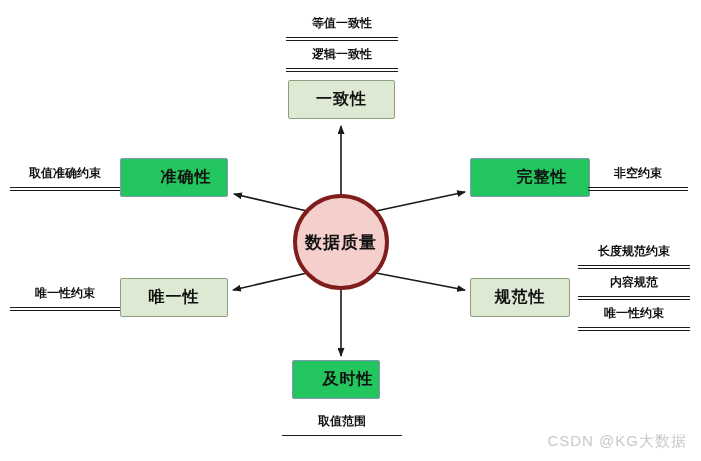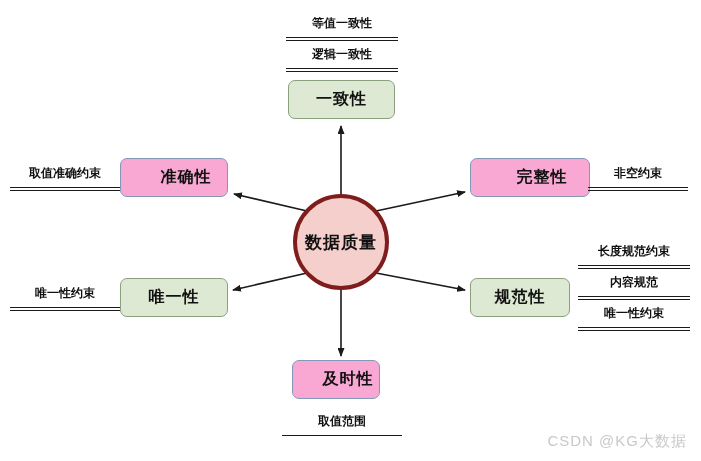--- a/index.html
+++ b/index.html
@@ -37,39 +37,39 @@
   .center-node .label{
     font-size:17px;
     font-weight:bold;
     color:#111;
     letter-spacing:1px;
   }
   
   .dim-box{
     position:absolute;
     height:39px;
-    border-radius:7px;
+    border-radius:2px;
     display:flex;
     align-items:center;
     justify-content:center;
     box-sizing:border-box;
     border:1px solid #8aa07e;
   }
   .dim-box .label{
     font-size:16px;
     font-weight:bold;
     color:#111;
     letter-spacing:1px;
   }
   .dim-box.green{
     background:#dde9d2;
     border-color:#8aa07e;
   }
   .dim-box.blue{
-    background:#f9a8d4;
+    background:#22c55e;
     border-color:#8497b8;
     padding-left:24px;
   }
   
   #box-consistency{ left:288px; top:80px;  width:107px; }
   #box-accuracy   { left:120px; top:158px; width:108px; }
   #box-complete   { left:470px; top:158px; width:120px; }
   #box-unique     { left:120px; top:278px; width:108px; }
   #box-standard   { left:470px; top:278px; width:100px; }
   #box-timely     { left:292px; top:360px; width:88px; }

